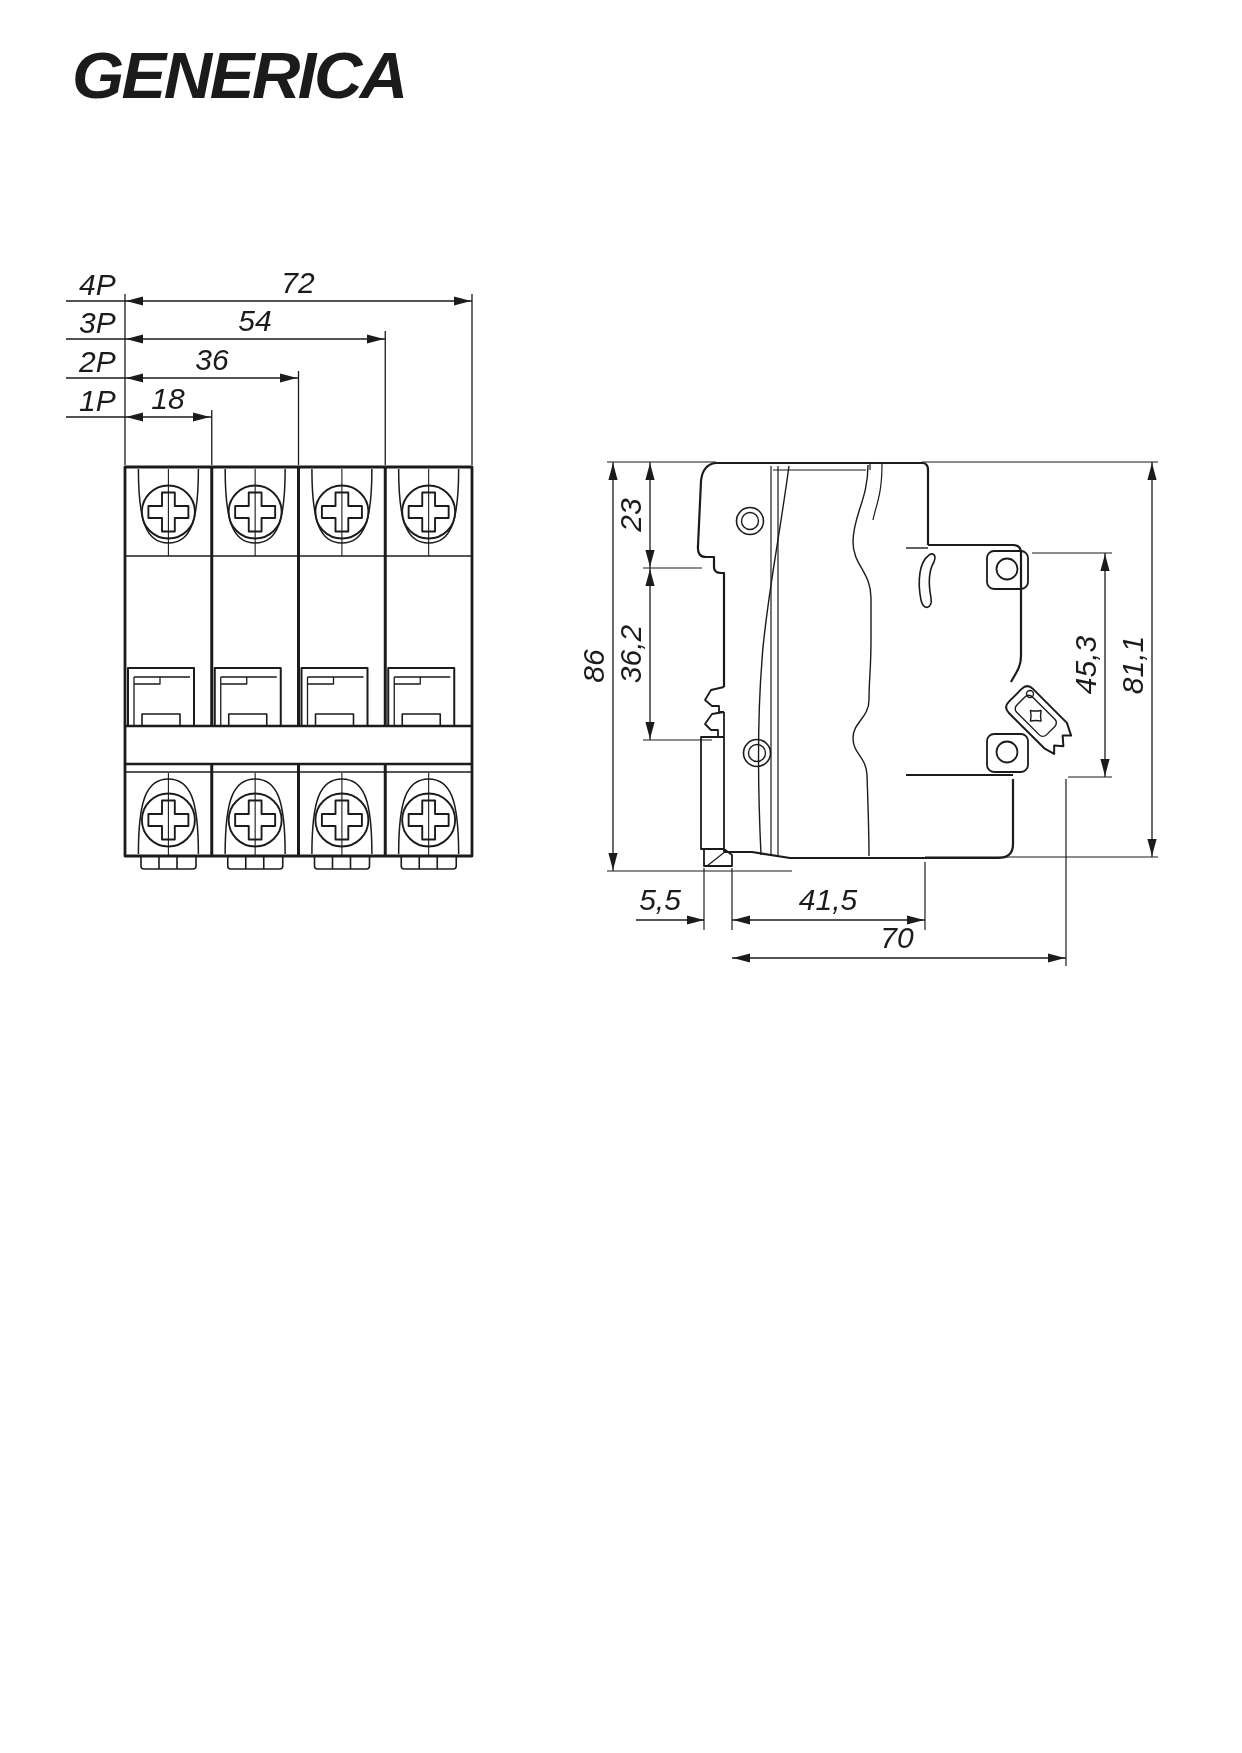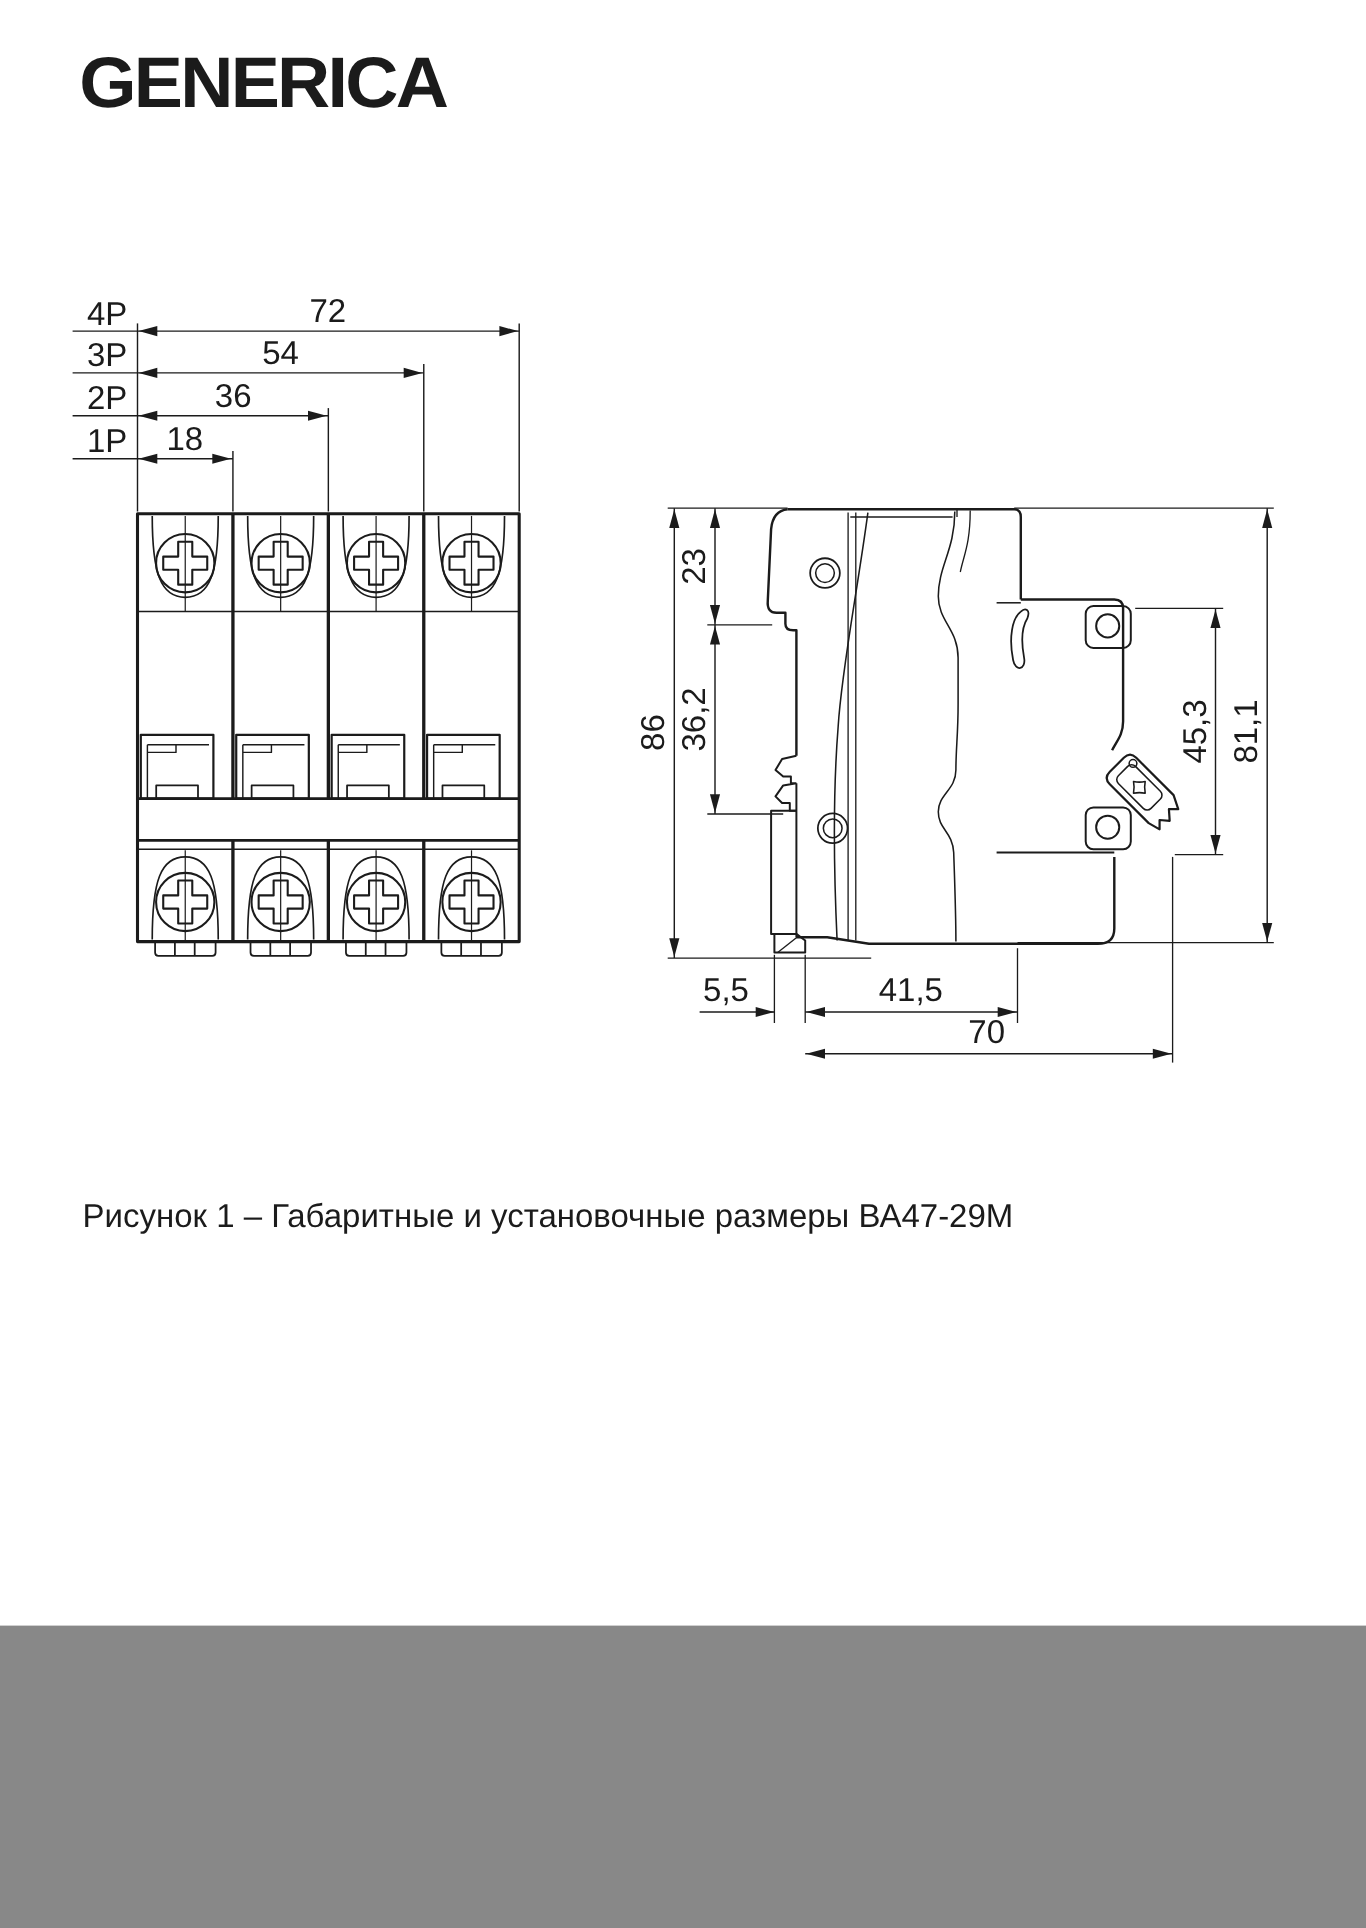--- a/index.html
+++ b/index.html
@@ -1,22 +1,23 @@
 <!DOCTYPE html>
 <html><head>
 <meta charset="utf-8">
 <style>
   html,body{margin:0;padding:0;background:#888;}
   #page{
     position:relative;
-    width:1242px;height:1478px;
+    width:1242px;height:1753px;
     background:#ffffff;
     font-family:"Liberation Sans", sans-serif;
     overflow:hidden;
     margin:0 auto;
+    font-style:italic;
   }
   #logo{
     position:absolute;left:72px;top:38px;
     font-size:67px;font-weight:900;letter-spacing:-2.5px;
     color:#1b1b1b;
     transform:scaleY(0.97);
     transform-origin:left top;
   }
   #drawing{position:absolute;left:0;top:0;}
   #caption{
@@ -216,15 +217,14 @@
 
         <g transform="translate(1028,708) rotate(45)">
           <path stroke-width="2" d="M-10,-17 L38,-17 L50,-11 L44,-5 L52,2 L45,8 L51,14 L40,17 L-10,17 Q-18,17 -18,9 L-18,-9 Q-18,-17 -10,-17 Z"></path>
           <rect x="-10" y="-11" width="42" height="22" rx="5" stroke-width="1.4"></rect>
           <path stroke-width="1.4" transform="translate(11,0)" d="M0,-7.5 Q3,-3 7.5,0 Q3,3 0,7.5 Q-3,3 -7.5,0 Q-3,-3 0,-7.5 Z"></path>
         </g>
       </g>
     </g>
   </svg>
 
-  <div id="caption">Рисунок 1 – Габаритные и установочные размеры ВА47-29М</div>
 
 </div>
 
 </body></html>

